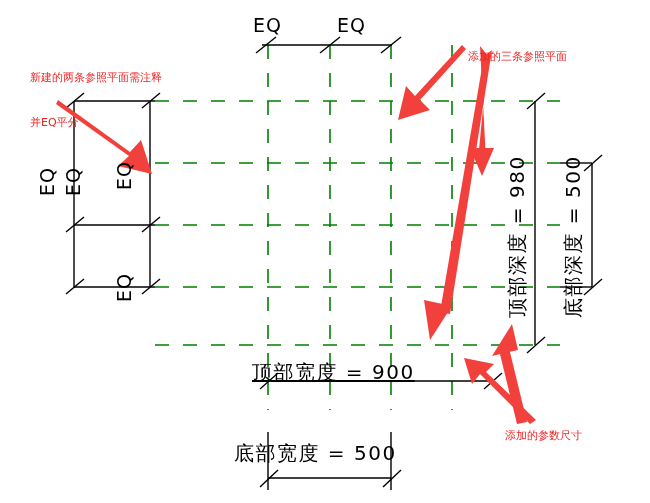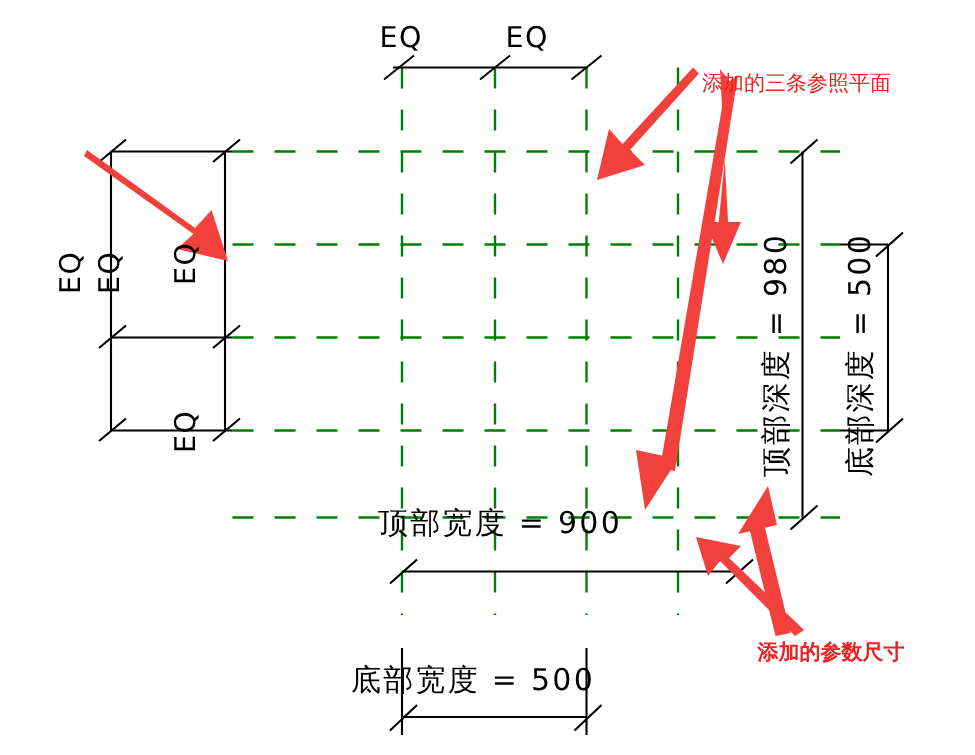--- a/index.html
+++ b/index.html
@@ -26,21 +26,21 @@
     left: 0;
     top: 0;
     width: 650px;
     height: 503px;
     display: block;
   }
   .note-text {
     position: absolute;
     color: #ee2222;
     font-family: "DejaVu Sans", "Liberation Sans", sans-serif;
-    font-size: 14px;
+    font-size: 11px;
     line-height: 15px;
     white-space: pre;
     letter-spacing: 0px;
   }
   .dim-text {
     position: absolute;
     color: #000000;
     font-family: "DejaVu Sans", "Liberation Sans", sans-serif;
     white-space: pre;
   }
@@ -150,35 +150,39 @@
       <polygon points="424,300 452,306 430,340"></polygon>
 
       <polygon points="530,424 480,374 472,384 464,358 494,364 486,372 536,420"></polygon>
 
       <polygon points="517,424 499,350 509,348 527,422"></polygon>
       <polygon points="492,356 518,350 512,324"></polygon>
     </g>
 
   </svg>
 
+  <div class="note-text" style="left:30px; top:40px;">
+    <div>新建的两条参照平面需注释</div>
+    <div>并EQ平分</div>
+  </div>
 
   <div class="note-text" style="left:468px; top:49px;">添加的三条参照平面</div>
 
-  <div class="note-text" style="left:505px; top:428px;font-weight:bold;">添加的参数尺寸</div>
+  <div class="note-text" style="left:505px; top:428px;">添加的参数尺寸</div>
 
   <div class="dim-text eq-label" style="left:253px; top:14px;">EQ</div>
   <div class="dim-text eq-label" style="left:337px; top:14px;">EQ</div>
 
   <div class="dim-text eq-label rot90" style="left:36px; top:196px;">EQ</div>
   <div class="dim-text eq-label rot90" style="left:62px; top:196px;">EQ</div>
 
   <div class="dim-text eq-label rot90" style="left:113px; top:190px;">EQ</div>
   <div class="dim-text eq-label rot90" style="left:113px; top:302px;">EQ</div>
 
-  <div class="dim-text dim-label-h" style="left:252px; top:335px;">顶部宽度 = 900</div>
+  <div class="dim-text dim-label-h" style="left:252px; top:359px;text-decoration:underline;">顶部宽度 = 900</div>
 
   <div class="dim-text dim-label-h" style="left:234px; top:440px;text-align:center;">底部宽度 = 500</div>
 
   <div class="dim-text dim-label-h rot90" style="left:504px; top:318px;">顶部深度 = 980</div>
 
   <div class="dim-text dim-label-h rot90" style="left:560px; top:318px;">底部深度 = 500</div>
 
 </div>
 
 </body></html>

